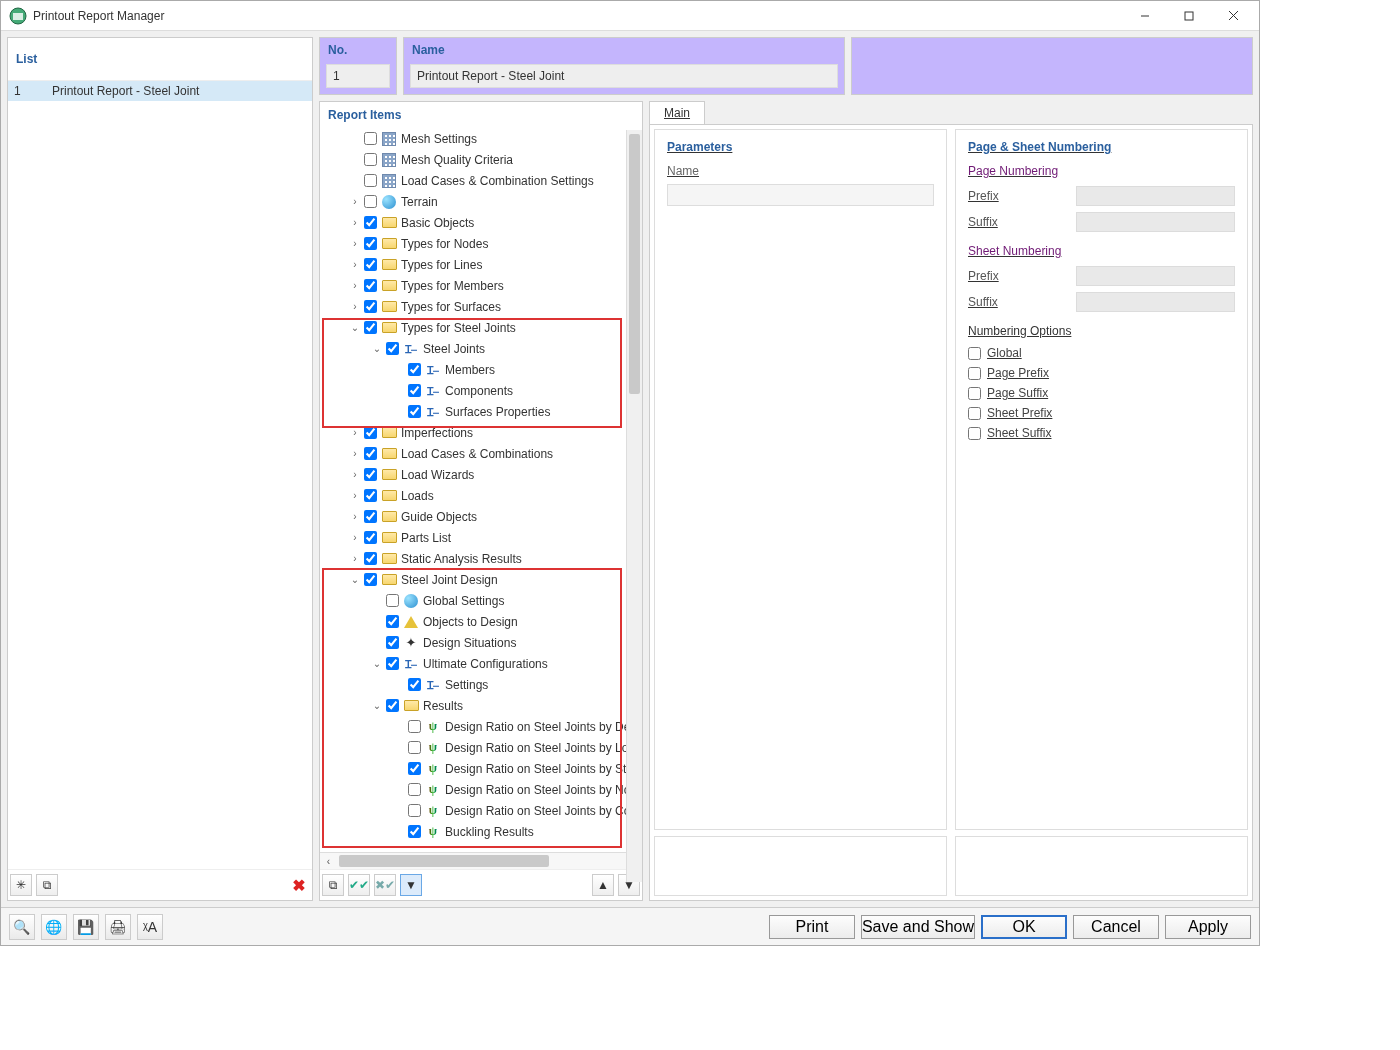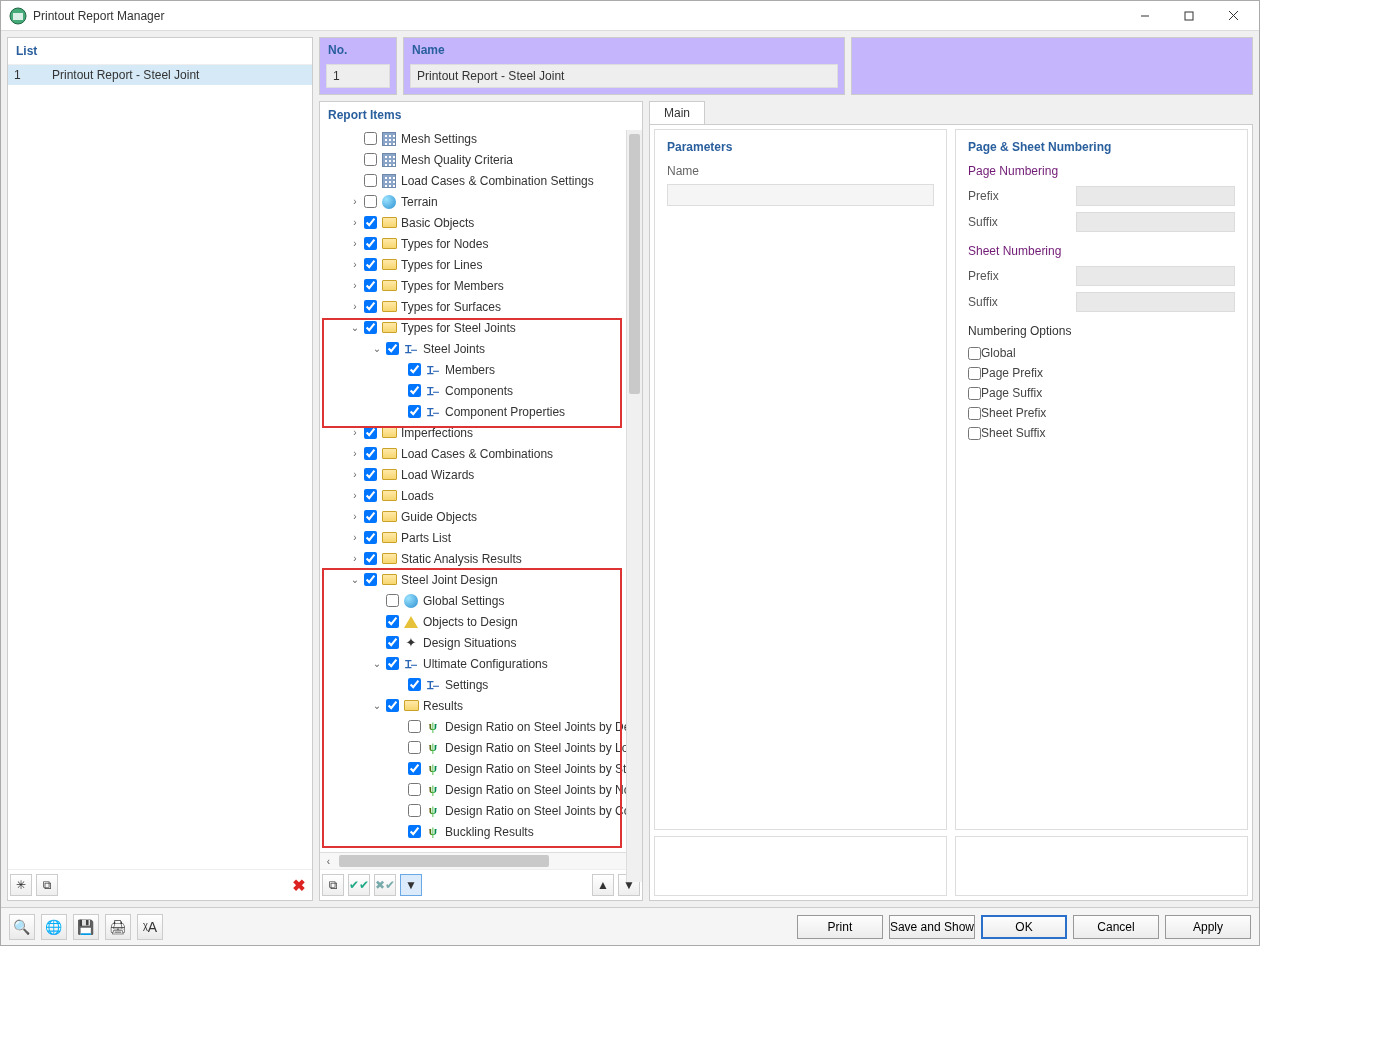--- a/index.html
+++ b/index.html
@@ -8,21 +8,21 @@
 .titlebar { height: 30px; display: flex; align-items: center; padding: 0 4px; border-bottom: 1px solid #ddd; }
 .titlebar .app-icon { width: 18px; height: 18px; margin: 0 6px 0 4px; }
 .titlebar .title { flex: 1; font-size: 12px; }
 .titlebar .win-controls { display: flex; }
 .titlebar .win-btn { width: 44px; height: 28px; display: flex; align-items: center; justify-content: center; cursor: pointer; }
 
 .body-area { flex: 1; display: flex; flex-direction: column; background: #f0f0f0; padding: 6px; gap: 6px; overflow: hidden; }
 .upper-wrap { flex: 1; display: flex; gap: 6px; overflow: hidden; }
 
 .list-panel { width: 306px; background: #fff; border: 1px solid #ccc; display: flex; flex-direction: column; }
-.list-header { color: #2a5f9e; font-weight: 600; padding: 6px 8px; border-bottom: 1px solid #eee; }
+.list-header { color: #2a5f9e; font-weight: 600; padding: 14px 8px; border-bottom: 1px solid #eee; }
 .list-row { display: flex; padding: 3px 6px; background: #d5e9f7; }
 .list-row .idx { width: 38px; }
 .list-row .txt { flex: 1; }
 
 .rest-panel { flex: 1; display: flex; flex-direction: column; gap: 6px; overflow: hidden; }
 .name-row { display: flex; gap: 6px; }
 .no-box, .name-box, .blank-box { background: #c4b5fd; border: 1px solid #ccc; display: flex; flex-direction: column; }
 .no-box { width: 78px; }
 .name-box { flex: 1.1; }
 .blank-box { flex: 1; }
@@ -45,45 +45,45 @@
 .tri-icon { width: 0; height: 0; border-left: 7px solid transparent; border-right: 7px solid transparent; border-bottom: 12px solid #e6c23a; }
 .ds-icon { font-size: 13px; }
 .design-icon { font-weight: bold; font-family: Georgia, serif; font-size: 12px; background: linear-gradient(90deg,#e03,#0a0,#04e); -webkit-background-clip: text; color: transparent; }
 .highlight-box { position: absolute; border: 2px solid #d33; pointer-events: none; z-index: 5; }
 .tree-scrollbar { position: absolute; right: 0; top: 28px; width: 16px; bottom: 18px; background: #f0f0f0; border-left: 1px solid #ddd; }
 .tree-scrollbar .thumb { position: absolute; left: 2px; right: 2px; top: 4px; height: 260px; background: #c9c9c9; border-radius: 2px; }
 .tree-hscroll { height: 17px; display: flex; align-items: center; border-top: 1px solid #ddd; background: #f7f7f7; }
 .tree-hscroll .btn { width: 17px; height: 17px; display:flex; align-items:center; justify-content:center; font-size:10px; color:#555; }
 .tree-hscroll .thumb { height: 12px; background:#c9c9c9; border-radius:2px; }
 
-.tabs { flex: 1; display: flex; flex-direction: column; overflow: hidden; }
+.tabs { flex: 1; display: flex; flex-direction: column; overflow: hidden; text-decoration: underline; }
 .tab-strip { display: flex; gap: 0; }
 .tab { padding: 4px 14px; background: #fff; border: 1px solid #ccc; border-bottom: none; font-size: 12px; }
 .tab-body { flex: 1; background: #fff; border: 1px solid #ccc; display: flex; gap: 8px; padding: 4px; overflow: hidden; }
 .pane { flex: 1; display:flex; flex-direction:column; gap:6px; }
 .pane-box { background: #fff; border: 1px solid #ddd; padding: 10px 12px; }
 .pane-box.grow { flex: 1; }
 .pane-title { color: #2a5f9e; font-weight: 600; margin-bottom: 10px; }
 .param-label { color: #666; margin-bottom: 6px; display:block; }
 .param-input { width: 100%; height: 22px; border: 1px solid #ddd; background: #f5f5f5; }
 .form-row { display: flex; align-items: center; margin-bottom: 6px; gap: 8px; }
 .form-row label { width: 100px; color: #555; }
 .form-row .ro-input { flex: 1; height: 20px; background: #e9e9e9; border: 1px solid #dcdcdc; }
 .sub-head { color: #701a75; margin: 4px 0 8px 0; }
-.chk-row { display: flex; align-items: center; margin-bottom: 6px; color: #444; }
+.chk-row { display: flex; align-items: center; gap: 6px; margin-bottom: 6px; color: #444; }
 .chk-row input { width: 13px; height: 13px; }
 
 .strip { display: flex; gap: 4px; padding: 4px 2px; background:#fff; border-top:1px solid #eee; }
 .strip .tool-btn { width: 22px; height: 22px; border: 1px solid #ccc; background: linear-gradient(#fff,#eee); display:flex; align-items:center; justify-content:center; font-size:12px; cursor:pointer; }
 .strip .tool-btn.red { color: #d22; border-color:#fff; background:#fff; font-size:16px; font-weight:bold; }
 .spacer { flex: 1; }
 
 .bottom-bar { height: 38px; border-top: 1px solid #ccc; display: flex; align-items: center; padding: 0 8px; gap: 6px; background: #f5f5f5; }
 .bottom-bar .spacer { flex: 1; }
-.bottom-bar .btn { min-width: 86px; height: 24px; border: 1px solid #999; background: linear-gradient(#fdfdfd,#ececec); font-size: 12px; cursor: pointer; }
+.bottom-bar .btn { min-width: 86px; height: 24px; border: 1px solid #999; background: linear-gradient(#fdfdfd,#ececec); font-size: 16px; cursor: pointer; }
 .bottom-bar .btn.primary { border: 2px solid #2a6fc9; }
 .icon-btn { width: 26px; height: 26px; border: 1px solid #ccc; background: linear-gradient(#fff,#eaeaea); display:flex; align-items:center; justify-content:center; cursor:pointer; font-size:14px; }
 </style>
 </head>
 <body>
 
 <div class="window">
   <div class="titlebar">
     <span class="app-icon">
       <svg width="18" height="18" viewBox="0 0 18 18">
@@ -245,21 +245,21 @@
                 <div class="tree-item" style="padding-left: 72px;">
                   <span class="expander"></span>
                   <input type="checkbox" checked="" style="">
                   <span class="ticon steel-icon">Ɪ⎯</span>
                   <span class="label">Components</span>
                 </div>
                 <div class="tree-item" style="padding-left: 72px;">
                   <span class="expander"></span>
                   <input type="checkbox" checked="" style="">
                   <span class="ticon steel-icon">Ɪ⎯</span>
-                  <span class="label">Component Properties</span>
+                  <span class="label">Surfaces Properties</span>
                 </div>
                 <div class="tree-item" style="padding-left: 28px;">
                   <span class="expander">›</span>
                   <input type="checkbox" checked="" style="">
                   <span class="ticon">
                     <span class="folder-icon"></span>
                   </span>
                   <span class="label">Imperfections</span>
                 </div>
                 <div class="tree-item" style="padding-left: 28px;">

